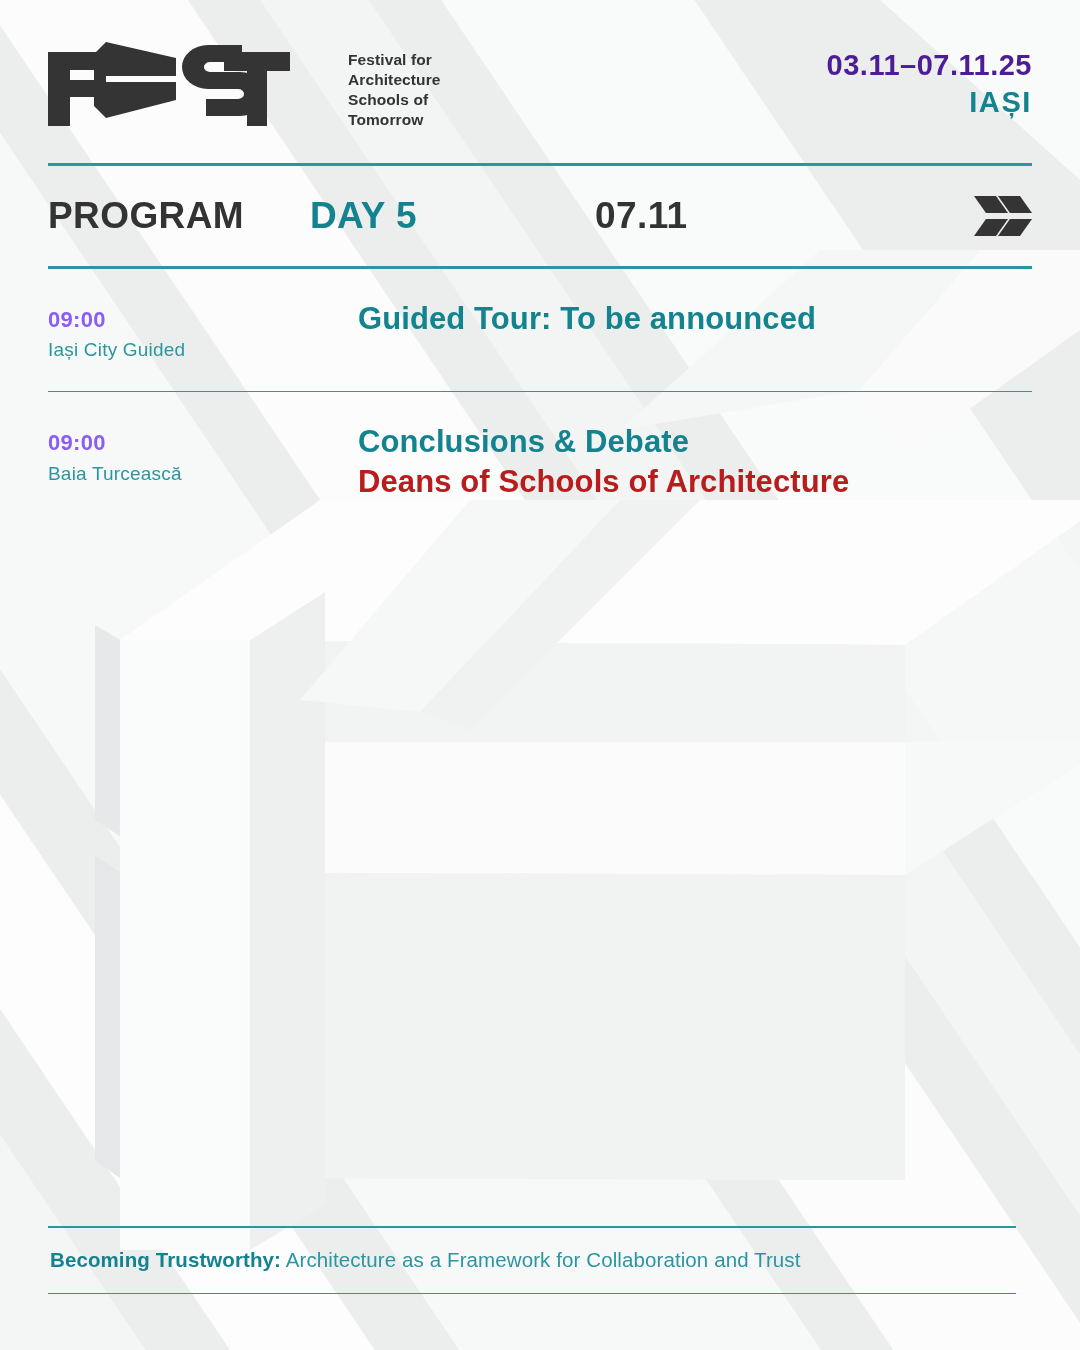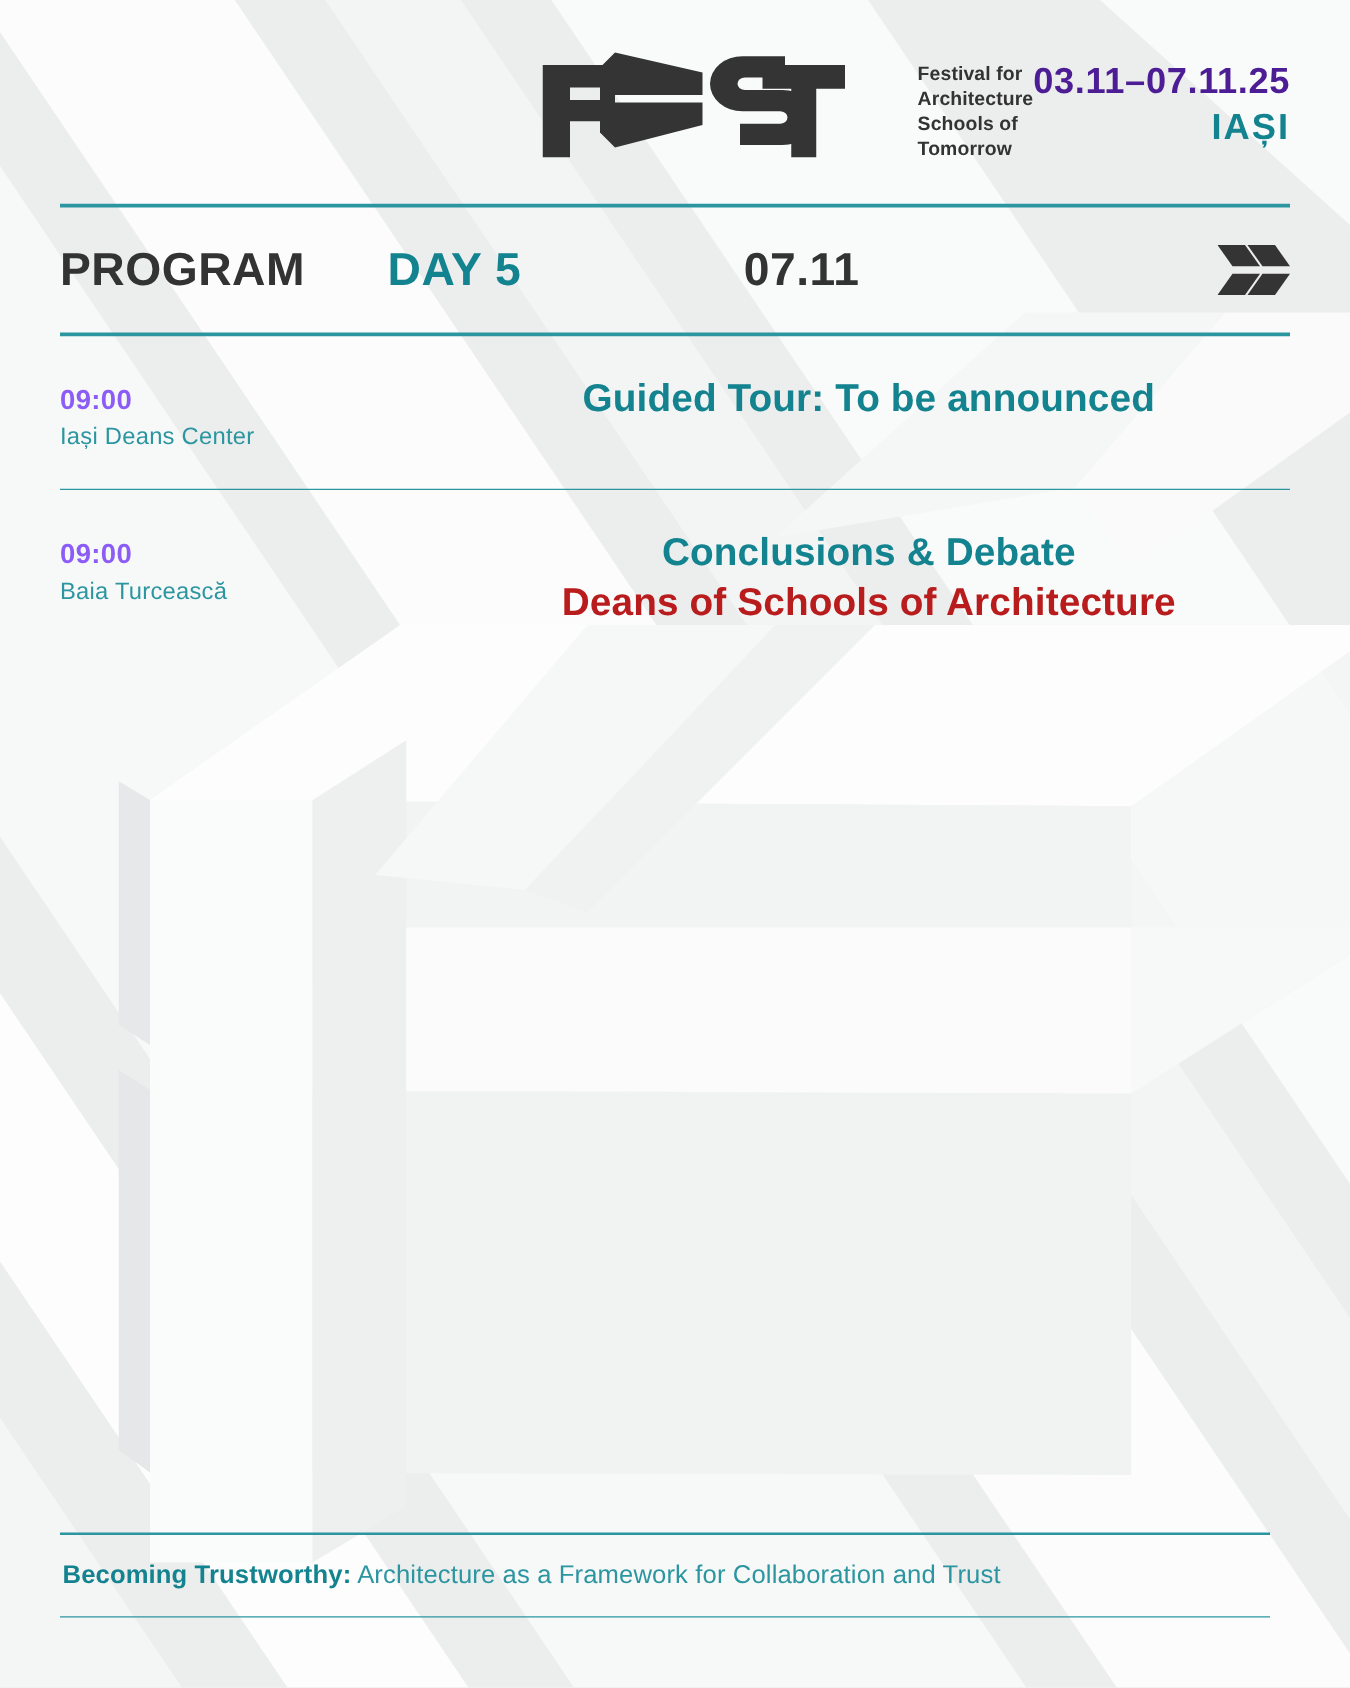--- a/index.html
+++ b/index.html
@@ -31,21 +31,21 @@
     position:relative;
     z-index:2;
     width:1080px; height:1350px;
     padding:0 48px;
   }
 
   
   .masthead {
     display:flex;
     align-items:flex-start;
-    justify-content:flex-end;
+    justify-content:space-between;
     padding-top:34px;
   }
 
   .brand-block {
     display:flex;
     align-items:flex-start;
     gap:58px;
   }
 
   .logo-mark { display:block; }
@@ -145,21 +145,21 @@
   }
   .event-venue {
     font-size:19px;
     font-weight:normal;
     letter-spacing:0.2px;
     color:#2b96a0;
     line-height:1.5;
     margin-top:3px;
   }
 
-  .event-what { flex:1 1 auto;text-align:center; }
+  .event-what { flex:1 1 auto; }
 
   .event-title {
     font-size:31px;
     font-weight:bold;
     letter-spacing:0.1px;
     line-height:1.28;
     color:#13838f;
   }
   .event-subtitle {
     font-size:31px;
@@ -296,21 +296,21 @@
       </div>
     </div>
 
     <div class="rule-thick rule-under-prog"></div>
 
     <div class="events">
 
       <div class="event-row">
         <div class="event-when">
           <div class="event-time">09:00</div>
-          <div class="event-venue">Iași Deans Center</div>
+          <div class="event-venue">Iași City Guided</div>
         </div>
         <div class="event-what">
           <div class="event-title">Guided Tour: To be announced</div>
         </div>
       </div>
 
       <div class="event-divider"></div>
 
       <div class="event-row">
         <div class="event-when">

